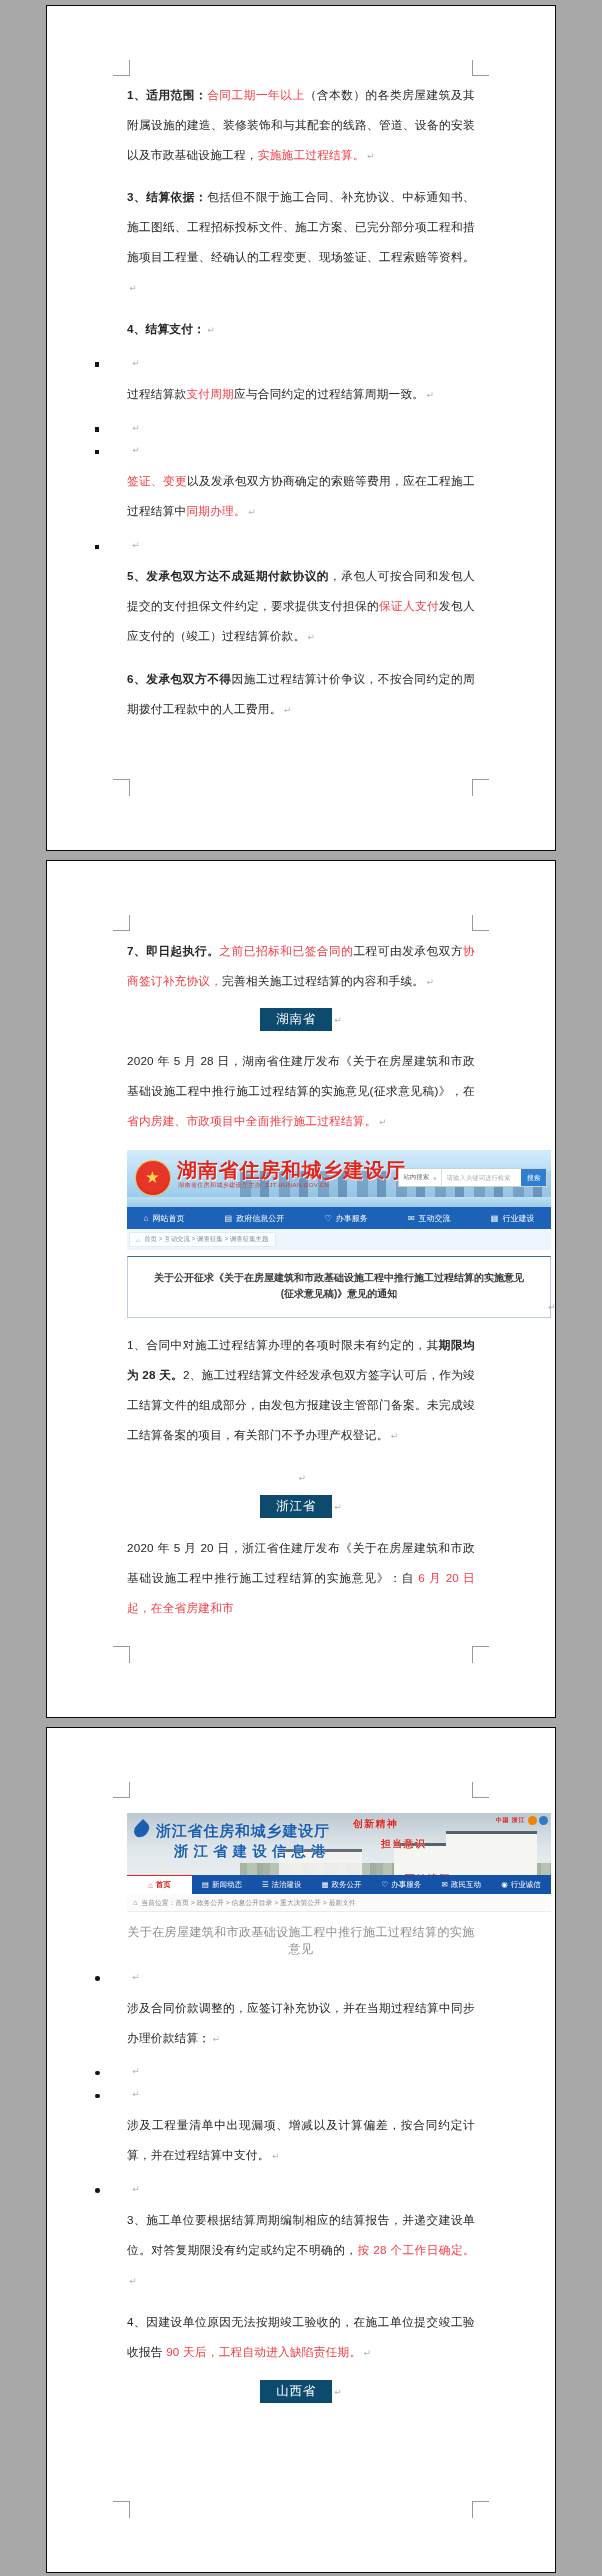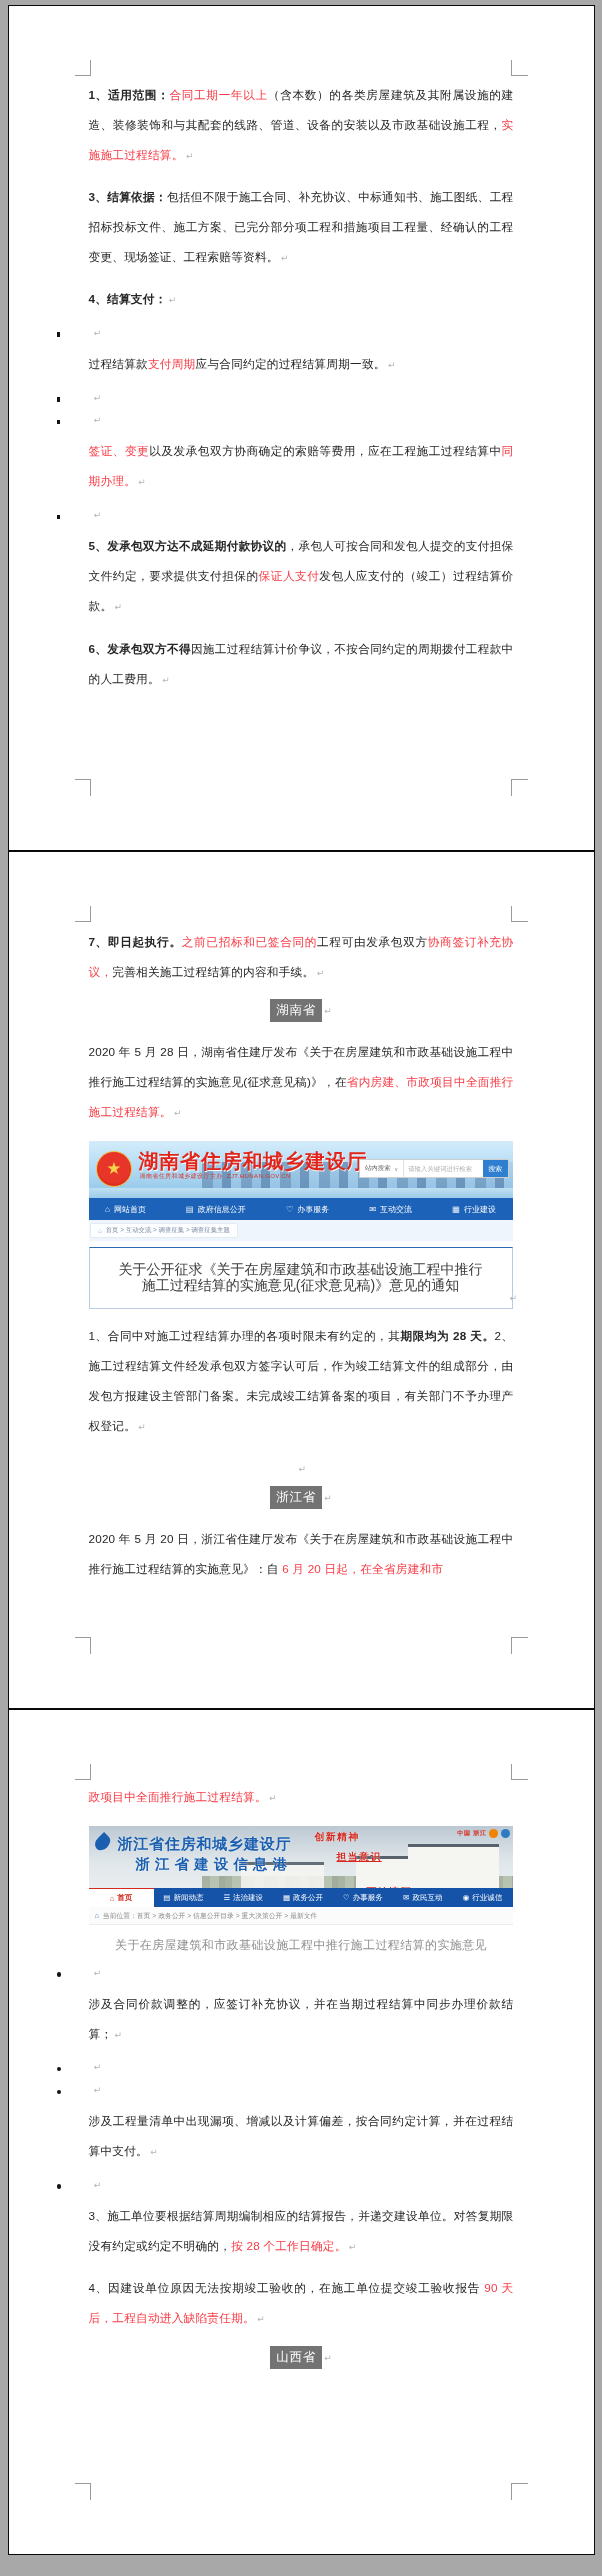--- a/index.html
+++ b/index.html
@@ -1,19 +1,19 @@
 <!DOCTYPE html>
 <html style="font-size:12px"><head>
 <meta charset="utf-8">
 <style>
   * { margin:0; padding:0; box-sizing:border-box; }
   html,body { background:#a8a8a8; }
   body { width:602px; font-family:"Liberation Sans","DejaVu Sans",sans-serif; padding-top:4.5px; }
   .doc { width:602px; }
-  .page { position:relative; width:587px; margin:0 auto 0 auto; background:#fff;
+  .page { position:relative; width:510px; margin:0 auto 9px auto; background:#fff;
           border:1.5px solid #0a0a0a; }
   .page1 { height:846px; } .page2 { height:858px; } .page3 { height:846px; }
   .content { padding:0 80px; }
   .page1 .content { padding-top:74px; }
   .page2 .content { padding-top:75px; }
   .page3 .content { padding-top:72px; }
 
   
   .crop { position:absolute; width:16.6px; height:16.6px; border:0 solid #9a9a9a; }
   .crop.tl { left:66px;  top:54px;    border-right-width:0.8px; border-bottom-width:0.8px; }
@@ -26,22 +26,22 @@
   .run.bold { font-weight:700; }
   .run.red  { color:#f83b45; }
   .pilcrow { color:#b4b4b4; font-size:9px; margin-left:2.3px; font-family:"DejaVu Sans",sans-serif; }
 
   .bullet-row { position:relative; height:16.6px; margin:1.5px 0 6px 0; }
   .bullet { position:absolute; left:-32px; top:6px; width:3.8px; height:4.5px; background:#141414; display:inline-block; }
   .bullet.round { width:4.5px; height:4.5px; border-radius:50%; }
   .bullet-row .pilcrow { position:absolute; left:3px; top:1.5px; }
 
   .badge-row { text-align:center; margin:3px 0 15px 0; }
-  .badge { display:inline-block; background:#737373; color:#ffffff; font-size:12.5px;
-           letter-spacing:0.8px; padding:3px 6px;text-align:right; }
+  .badge { display:inline-block; background:#0c4a6e; color:#ffffff; font-size:12.5px;
+           letter-spacing:0.8px; padding:3px 16px;text-align:right; }
   .center-row { text-align:center; height:30px; line-height:30px; }
 
   
   .shot { width:424px; position:relative; margin:13.6px 0 12px 0; }
 
   
   .hn-banner { position:relative; height:57px; overflow:hidden;
     background:linear-gradient(180deg,#d3ecfb 0%,#aed8f2 55%,#8fc3e6 100%); }
   .hn-sky { position:absolute; left:113px; right:0; bottom:10.6px; height:26px; opacity:.75;
     background:repeating-linear-gradient(90deg,
@@ -68,42 +68,42 @@
     font-family:"Liberation Sans",sans-serif; }
   .hn-nav { height:22px; background:#1b62b8; display:flex; align-items:center; justify-content:space-between; padding:0 16.6px; }
   .hn-nav-item { display:flex; align-items:center; gap:3.8px; color:#fff; font-size:8px; text-decoration:none; white-space:nowrap; }
   .hn-nav-item .ni { font-size:8.3px; opacity:.95; }
   .hn-crumb-strip { height:20.4px; background:#eef5fc; display:flex; align-items:center; padding:0 1.5px; }
   .hn-crumb { display:flex; align-items:center; gap:3.8px; background:#fdfeff; border:0.8px solid #e2ebf5;
     padding:2.3px 6.8px; font-size:6.4px; color:#7b8ba1; border-radius:1.5px; }
   .hn-crumb .ni { font-size:6.8px; color:#8da2bb; }
   .hn-box { margin-top:6px; border:0.8px solid #b9cbe2; border-top:1.5px solid #2d6cb5; background:#fff;
     padding:13px 22.6px 15px 22.6px; }
-  .hn-box-title { font-size:14px; font-weight:400; color:#3c3c3c; text-align:center; line-height:16px; }
+  .hn-box-title { font-size:10px; font-weight:700; color:#3c3c3c; text-align:center; line-height:16px; }
   .abs-pil { position:absolute; right:-4.5px; bottom:6px; }
 
   
   .zj-banner { position:relative; height:62px; overflow:hidden;
     background:linear-gradient(180deg,#bcc8d2 0%,#dfe6ea 55%,#e9edef 100%); }
   .zj-house { position:absolute; background:#f5f5f2; border-top:3.8px solid #57626d; }
   .zj-h1 { right:13.6px;  bottom:0; width:91px; height:44px; }
   .zj-h2 { right:97px; bottom:0; width:60px;  height:32px; border-top-width:3px; }
   .zj-h3 { right:189px; bottom:0; width:83px; height:26px; border-top-width:3px; opacity:.9; }
   .zj-trees { position:absolute; left:113px; right:0; bottom:0; height:12px; opacity:.5;
     background:repeating-linear-gradient(90deg,#6b7a59 0 7.5px,#8a9a74 7.5px 16.6px,#5d6d4e 16.6px 22.6px); }
   .zj-logo { position:absolute; left:7.5px; top:7.5px; width:13px; height:17.4px; background:#1a5fb0;
     border-radius:0 50% 50% 50%; transform:rotate(45deg); }
   .zj-org { position:absolute; left:29px; top:9px; font-size:15px; font-weight:700; color:#1a5fb0;
     letter-spacing:0.8px; text-shadow:0 0 1.5px rgba(255,255,255,.8); white-space:nowrap; }
   .zj-portal { position:absolute; left:47px; top:29px; font-family:"DejaVu Serif","Liberation Serif",serif;
     font-weight:700; font-size:14.3px; color:#1a5fb0; letter-spacing:5.3px; white-space:nowrap;
     text-shadow:0 0 1.5px rgba(255,255,255,.8); }
   .zj-slogan { position:absolute; font-size:9.8px; font-weight:700; color:#d5281e;
     text-shadow:0 0 1.5px rgba(255,255,255,.9); letter-spacing:1.5px; white-space:nowrap; }
-  .zj-s0 { left:226px; top:5.3px; } .zj-s1 { left:248px; top:25px;text-decoration:underline; } .zj-s2 { left:278px; top:60px; }
+  .zj-s0 { left:226px; top:5.3px; } .zj-s1 { left:254px; top:25px; } .zj-s2 { left:278px; top:60px; }
   .zj-corner { position:absolute; right:3px; top:3px; display:flex; align-items:center; gap:2.3px; }
   .zj-cn { color:#d5281e; font-size:6px; font-weight:700; letter-spacing:0.8px; }
   .dot { width:9px; height:9px; border-radius:50%; display:inline-block; }
   .dot.orange { background:#f08300; } .dot.blue { background:#2e7bc4; }
   .zj-nav { height:19px; background:#1553a8; display:flex; align-items:stretch; }
   .zj-nav-item { flex:1; display:flex; align-items:center; justify-content:center; gap:3px;
     color:#fff; font-size:7.5px; text-decoration:none; white-space:nowrap; }
   .zj-nav-item .ni { font-size:7.5px; }
   .zj-nav-item.active { background:#fff; color:#d5281e; border-top:1.5px solid #d5281e; font-weight:700; flex:0 0 65px; }
   .zj-crumb { height:18px; background:#fbfbfb; border-bottom:0.8px solid #ececec; display:flex;
@@ -222,21 +222,20 @@
       <p class="para"><span><span class="run">2020 年 5 月 20 日，浙江省住建厅发布《关于在房屋建筑和市政基础设施工程中推行施工过程结算的实施意见》：自 </span><span class="run red">6 月 20 日起，在全省房建和市</span></span></p>
     </div>
   </section>
 
   <section class="page page3">
     <span class="crop tl"></span>
     <span class="crop tr"></span>
     <span class="crop bl"></span>
     <span class="crop br"></span>
     <div class="content">
-      <p class="para"><span><span class="run red">政项目中全面推行施工过程结算。</span></span><span class="pilcrow">↵</span></p>
 
       <div class="shot">
         <div class="zj-banner">
           <div class="zj-trees"></div>
           <div class="zj-house zj-h3"></div>
           <div class="zj-house zj-h2"></div>
           <div class="zj-house zj-h1"></div>
           <div class="zj-logo"></div>
           <div class="zj-org">浙江省住房和城乡建设厅</div>
           <div class="zj-portal">浙江省建设信息港</div>

